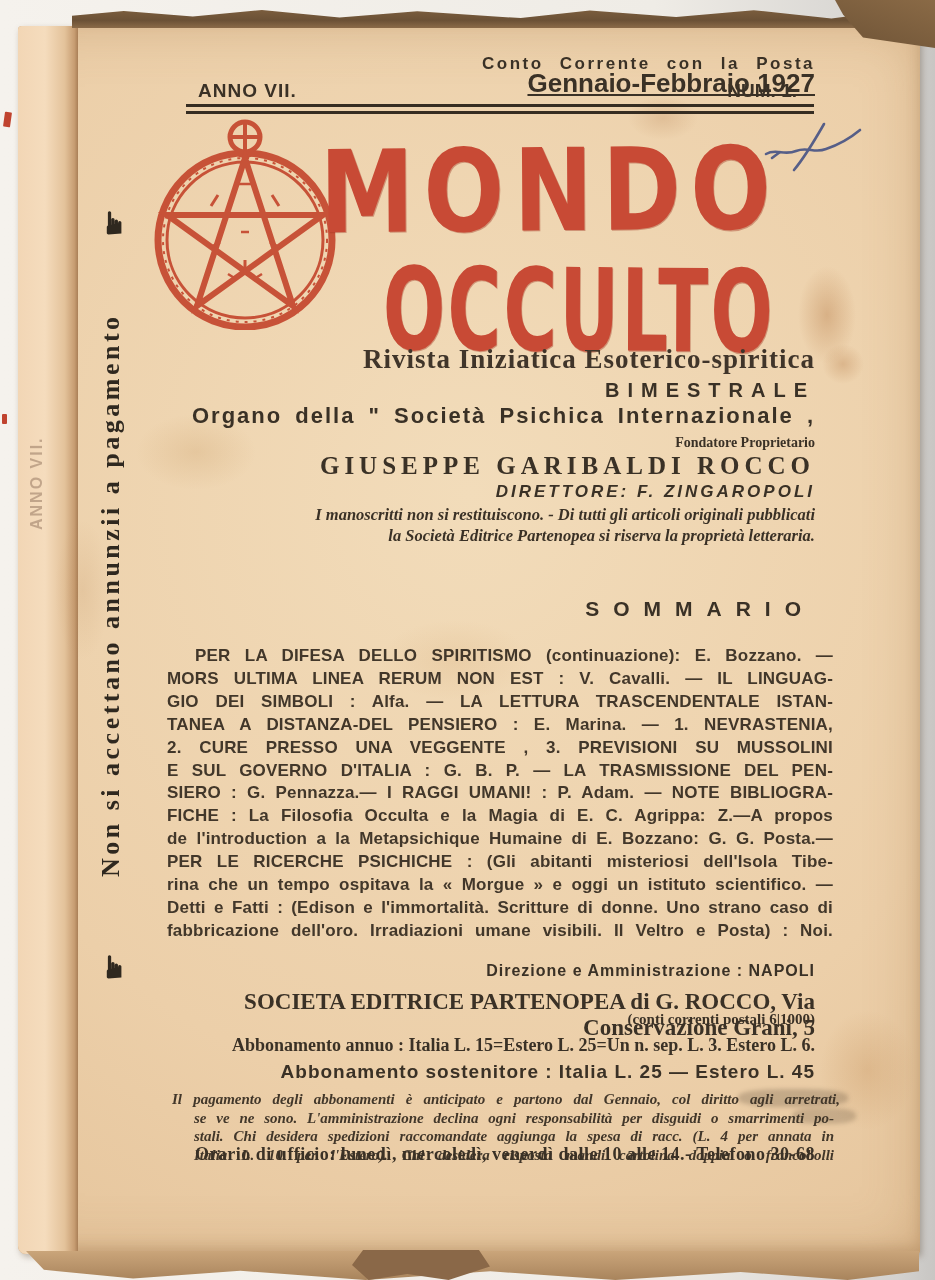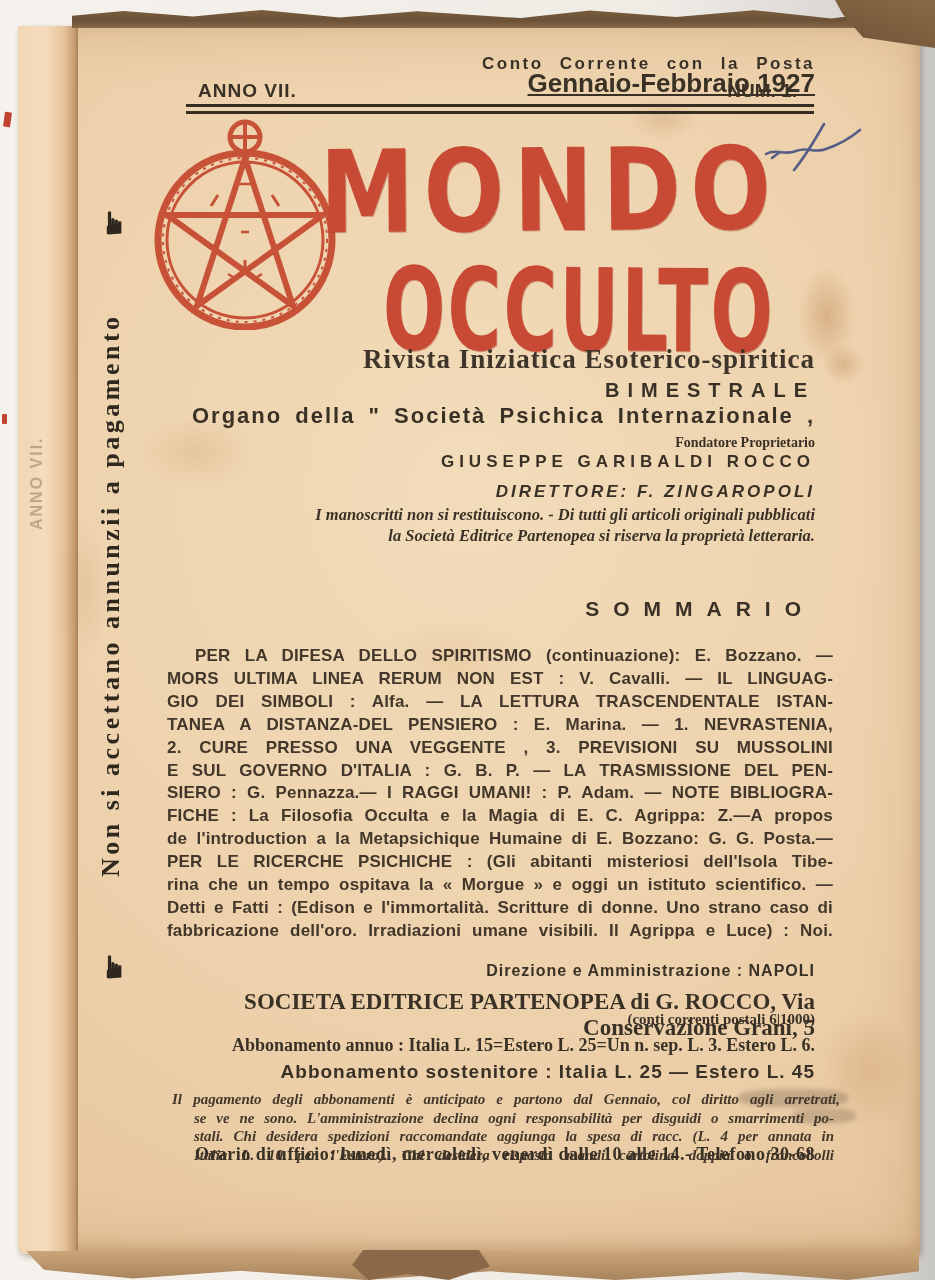--- a/index.html
+++ b/index.html
@@ -54,21 +54,21 @@
   .title-line{position:absolute;z-index:4;color:#c84a35;font-family:"DejaVu Sans",sans-serif;
     font-weight:800;font-size:102px;line-height:1;white-space:nowrap;text-align:center;
     text-shadow:1px 1px 0 rgba(160,50,30,.4);}
   .title1{left:290px;width:520px;top:140px;letter-spacing:10px;transform:scale(.93,1.12) rotate(-.4deg);}
   .title2{left:310px;width:520px;top:260px;letter-spacing:3px;transform:scale(.72,1.12) rotate(.3deg);}
   
   .subtitle{top:344px;font-family:"Liberation Serif",serif;font-size:27px;font-weight:bold;letter-spacing:1px;color:#40352a;}
   .frequency{top:379px;font-size:20px;font-weight:bold;letter-spacing:8px;}
   .organ{top:403px;font-size:22px;font-weight:600;letter-spacing:2px;word-spacing:5px;}
   .founder-label{top:435px;font-family:"Liberation Serif",serif;font-size:14px;font-weight:bold;}
-  .founder-name{top:452px;font-family:Liberation Sans, sans-serif;font-size:17px;font-weight:700;letter-spacing:5px;}
+  .founder-name{top:452px;font-family:Liberation Serif, serif;font-size:25px;font-weight:700;letter-spacing:5px;}
   .director{top:482px;font-size:17px;font-weight:bold;font-style:italic;letter-spacing:3px;}
   .notice{top:504px;font-family:"Liberation Serif",serif;font-size:16.5px;font-weight:bold;font-style:italic;line-height:21px;}
   
   .sommario-title{top:597px;font-size:21px;font-weight:bold;letter-spacing:14px;}
   .sommario-lines{left:167px;right:102px;top:645px;font-size:17px;font-weight:700;
     line-height:22.9px;color:#42372a;letter-spacing:.2px;}
   .sommario-lines div{text-align:justify;text-align-last:justify;white-space:nowrap;overflow:hidden;}
   .sommario-lines div:first-child{padding-left:28px;}
   
   .admin1{top:962px;font-size:16px;font-weight:bold;letter-spacing:1px;}
@@ -171,21 +171,21 @@
       <div>GIO DEI SIMBOLI : Alfa. — LA LETTURA TRASCENDENTALE ISTAN-</div>
       <div>TANEA A DISTANZA-DEL PENSIERO : E. Marina. — 1. NEVRASTENIA,</div>
       <div>2. CURE PRESSO UNA VEGGENTE , 3. PREVISIONI SU MUSSOLINI</div>
       <div>E SUL GOVERNO D'ITALIA : G. B. P. — LA TRASMISSIONE DEL PEN-</div>
       <div>SIERO : G. Pennazza.— I RAGGI UMANI! : P. Adam. — NOTE BIBLIOGRA-</div>
       <div>FICHE : La Filosofia Occulta e la Magia di E. C. Agrippa: Z.—A propos</div>
       <div>de l'introduction a la Metapsichique Humaine di E. Bozzano: G. G. Posta.—</div>
       <div>PER LE RICERCHE PSICHICHE : (Gli abitanti misteriosi dell'Isola Tibe-</div>
       <div>rina che un tempo ospitava la « Morgue » e oggi un istituto scientifico. —</div>
       <div>Detti e Fatti : (Edison e l'immortalità. Scritture di donne. Uno strano caso di</div>
-      <div>fabbricazione dell'oro. Irradiazioni umane visibili. Il Agrippa e Luce) : Noi.</div>
+      <div>fabbricazione dell'oro. Irradiazioni umane visibili. Il Veltro e Posta) : Noi.</div>
     </div>
 
   <div class="txt ctr admin1">Direzione e Amministrazione : NAPOLI</div>
   <div class="txt ctr admin2">SOCIETA EDITRICE PARTENOPEA di G. ROCCO, Via Conservazione Grani, 5</div>
   <div class="txt ctr admin3">(conti correnti postali 6|1000)</div>
   <div class="txt ctr abb1">Abbonamento annuo : Italia L. 15=Estero L. 25=Un n. sep. L. 3. Estero L. 6.</div>
   <div class="txt ctr abb2">Abbonamento sostenitore : Italia L. 25 — Estero L. 45</div>
 
   <div class="txt fine-print">
       <div>Il pagamento degli abbonamenti è anticipato e partono dal Gennaio, col diritto agli arretrati,</div>

